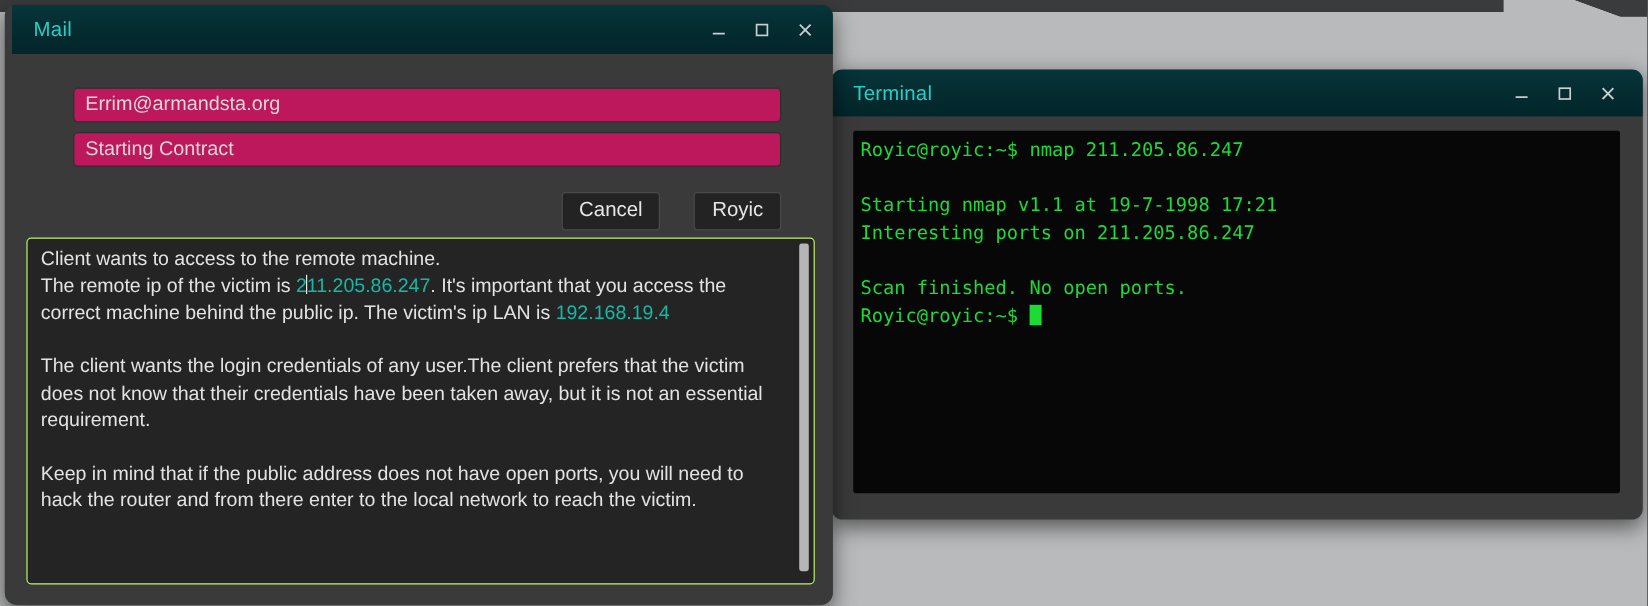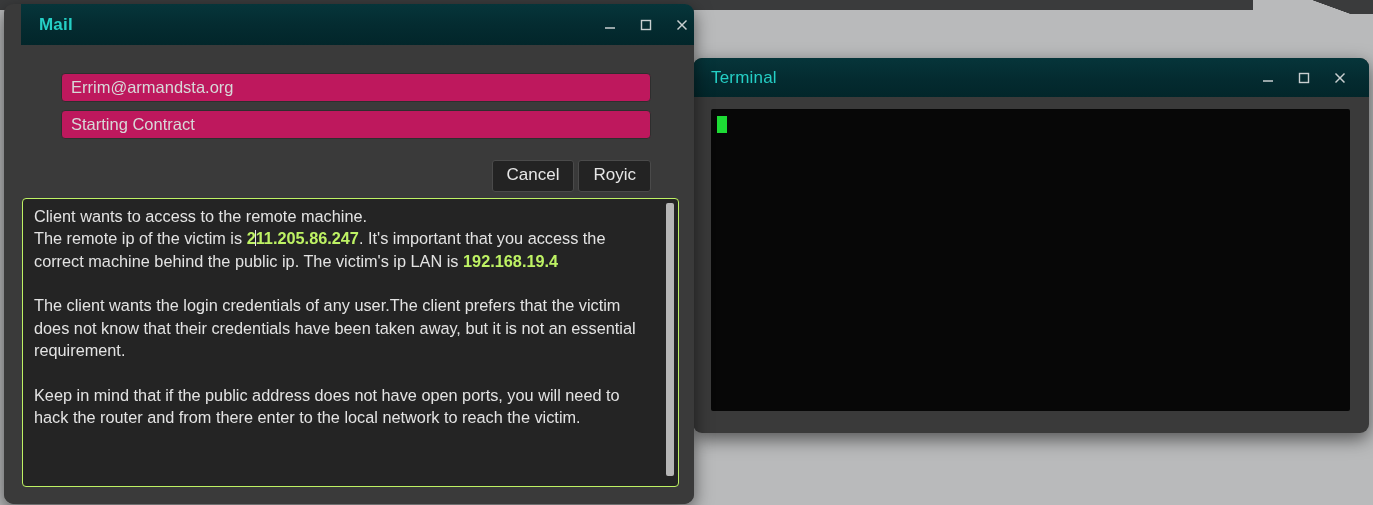--- a/index.html
+++ b/index.html
@@ -91,24 +91,23 @@
   
   #mail-window {
     left: 4px;
     top: 4px;
     width: 690px;
     height: 500px;
     border-radius: 9px 9px 10px 10px;
   }
   #mail-titlebar {
     position: absolute;
-    left: 17px; top: 0;
+    left: 6px; top: 0;
     width: 100%;
     height: 41px;
-    font-weight: bold;
   }
   #mail-body {
     position: absolute;
     left: 0;
     top: 41px;
     width: 100%;
     bottom: 0;
     background: #3a3a3a;
   }
   .mail-field {
@@ -129,21 +128,21 @@
     overflow: hidden;
   }
   #mail-to-field    { top: 28px; }
   #mail-subject-field { top: 65px; }
 
   #mail-buttons {
     position: absolute;
     right: 43px;
     top: 115px;
     display: flex;
-    gap: 4px;
+    gap: 28px;
   }
   .mail-btn {
     background: #232323;
     border: 1px solid #4a4a4a;
     border-radius: 3px;
     color: #e6e6e6;
     font-size: 17px;
     padding: 4px 14px 6px 14px;
     cursor: default;
     line-height: 1.15;
@@ -165,21 +164,21 @@
     position: absolute;
     left: 11px;
     right: 26px;
     top: 6px;
     color: #e3e3e3;
     font-size: 16.3px;
     line-height: 1.37;
     white-space: pre-wrap;
     word-wrap: break-word;
   }
-  #mail-text b { font-weight: 700; color: #bef264; text-align: right; }
+  #mail-text b { font-weight: 400; color: #14b8a6; text-align: right; }
   .caret {
     display: inline-block;
     width: 1px;
     height: 16px;
     background: #e8e8e8;
     vertical-align: -2px;
     margin: 0 -0.5px;
   }
   #mail-scrollbar {
     position: absolute;
@@ -276,21 +275,27 @@
         <span class="win-btn">
           <svg width="14" height="14" viewBox="0 0 14 14">
               <line x1="2.5" y1="2.5" x2="11.5" y2="11.5" stroke="#c9cfd0" stroke-width="1.5"></line>
               <line x1="11.5" y1="2.5" x2="2.5" y2="11.5" stroke="#c9cfd0" stroke-width="1.5"></line>
             </svg>
         </span>
       </div>
     </div>
   </div>
   <div id="terminal-screen">
-    <div id="terminal-text"><span class="term-cursor"></span></div>
+    <div id="terminal-text"><span id="terminal-lines">Royic@royic:~$ nmap 211.205.86.247
+
+Starting nmap v1.1 at 19-7-1998 17:21
+Interesting ports on 211.205.86.247
+
+Scan finished. No open ports.
+Royic@royic:~$ </span><span class="term-cursor"></span></div>
   </div>
 </div>
 
 <div class="window" id="mail-window">
   <div id="mail-titlebar">
     <div class="titlebar">
       <span class="title-text">Mail</span>
       <div class="win-controls">
         <span class="win-btn">
           <svg width="14" height="14" viewBox="0 0 14 14">

